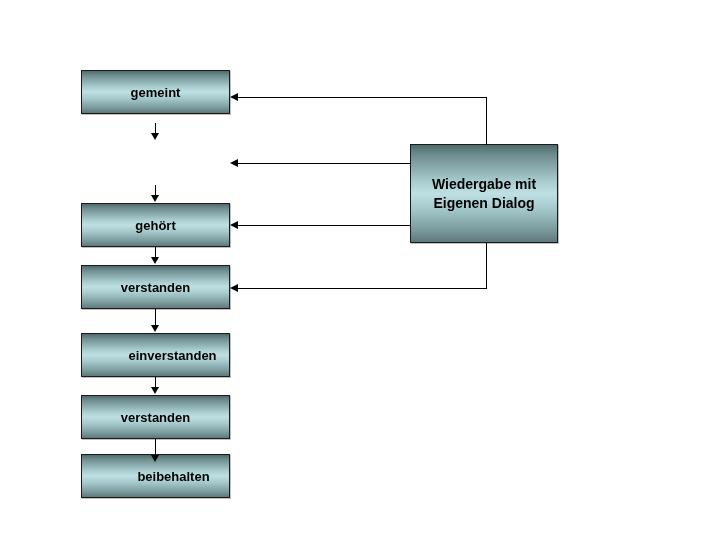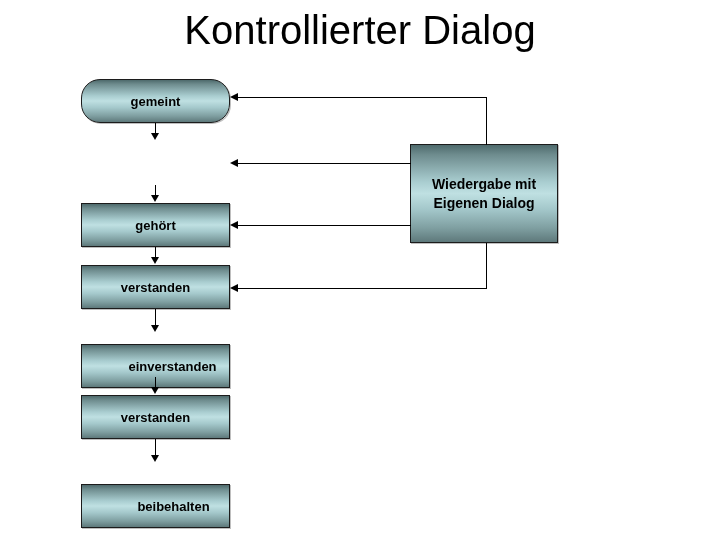--- a/index.html
+++ b/index.html
@@ -75,28 +75,27 @@
     border-top: 4px solid transparent;
     border-bottom: 4px solid transparent;
     border-right: 8px solid #000000;
   }
 </style>
 </head>
 <body>
 
 <div id="slide">
 
-  <div id="title">Kontrollierter Dialog</div>
 
-  <div class="node chain-node" style="top:79px;border-radius:19px;">gemeint</div>
+  <div class="node chain-node" style="top:70px;">gemeint</div>
   <div class="node chain-node" style="top:265px;">verstanden</div>
   <div class="node chain-node" style="top:203px;">gehört</div>
-  <div class="node chain-node" style="top:344px;padding-left:34px;">einverstanden</div>
+  <div class="node chain-node" style="top:333px;padding-left:34px;">einverstanden</div>
   <div class="node chain-node" style="top:395px;">verstanden</div>
-  <div class="node chain-node" style="top:484px;padding-left:36px;">beibehalten</div>
+  <div class="node chain-node" style="top:454px;padding-left:36px;">beibehalten</div>
 
   <div class="node wide" style="left:410px; top:144px; width:148px; height:99px; flex-direction:column;">
     <span>Wiedergabe mit</span>
     <span>Eigenen Dialog</span>
   </div>
 
   <div class="conn conn-v" style="left:155px; top:123px; height:11px;"></div>
   <div class="arrow-down" style="left:151px; top:133px;"></div>
 
   <div class="conn conn-v" style="left:155px; top:185px; height:11px;"></div>

